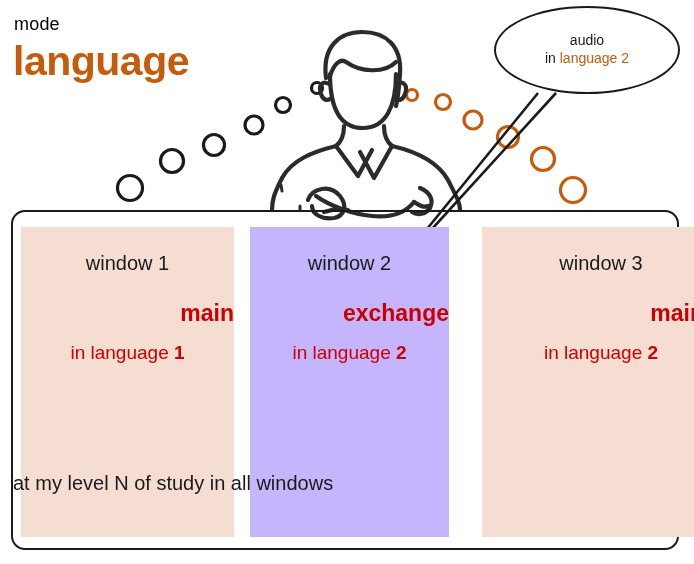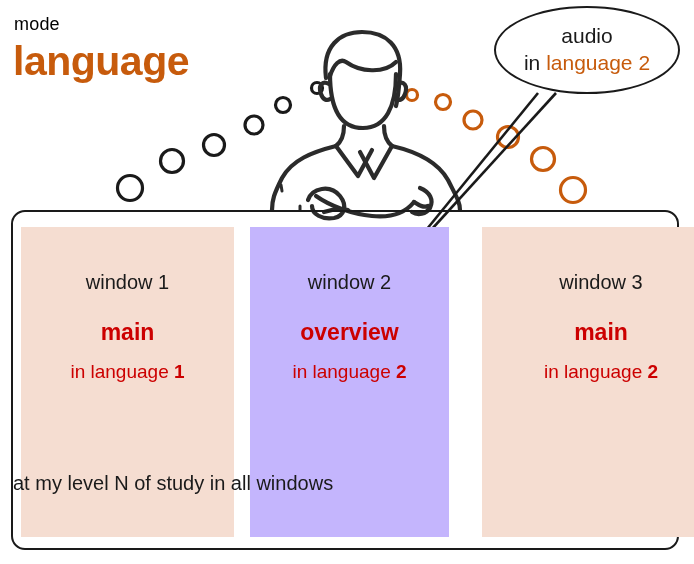--- a/index.html
+++ b/index.html
@@ -63,21 +63,21 @@
     top: 0;
     width: 100%;
     height: 100%;
     display: flex;
     flex-direction: column;
     align-items: center;
     justify-content: center;
     line-height: 1.28;
   }
   .bub-line {
-    font-size: 21px;
+    font-size: 14px;
     color: #1a1a1a;
     white-space: nowrap;
   }
   .bub-line .orange {
     color: #C75B0C;
   }
 
   
   #panel {
     position: absolute;
@@ -103,29 +103,30 @@
     height: 310px;
     text-align: center;
   }
   .col-pink { background: #F5DDD1; }
   .col-blue { background: #c4b5fd; }
   #col-1 { left: 8px;   width: 213px; }
   #col-2 { left: 237px; width: 199px; }
   #col-3 { left: 469px; width: 206px; padding-left: 16px; }
 
   .win-title {
-    margin-top: 44px;
+    margin-top: 25px;
     font-size: 20px;
     color: #1a1a1a;
   }
   .win-kind {
     margin-top: 25px;
     font-size: 23px;
     font-weight: bold;
     color: #CC0000;
+    text-align: right;
   }
   .win-lang {
     margin-top: 15px;
     font-size: 19px;
     color: #CC0000;
     white-space: nowrap;
   }
   .win-lang b {
     font-weight: bold;
   }
@@ -218,21 +219,21 @@
     <div id="columns">
 
       <div class="column col-pink" id="col-1">
         <div class="win-title">window 1</div>
         <div class="win-kind">main</div>
         <div class="win-lang"><span>in language</span> <b>1</b></div>
       </div>
 
       <div class="column col-blue" id="col-2">
         <div class="win-title">window 2</div>
-        <div class="win-kind">overview</div>
+        <div class="win-kind">exchange</div>
         <div class="win-lang"><span>in language</span> <b>2</b></div>
       </div>
 
       <div class="column col-pink" id="col-3">
         <div class="win-title">window 3</div>
         <div class="win-kind">main</div>
         <div class="win-lang"><span>in language</span> <b>2</b></div>
       </div>
 
       <div id="footer-note">at my level N of study in all windows</div>

